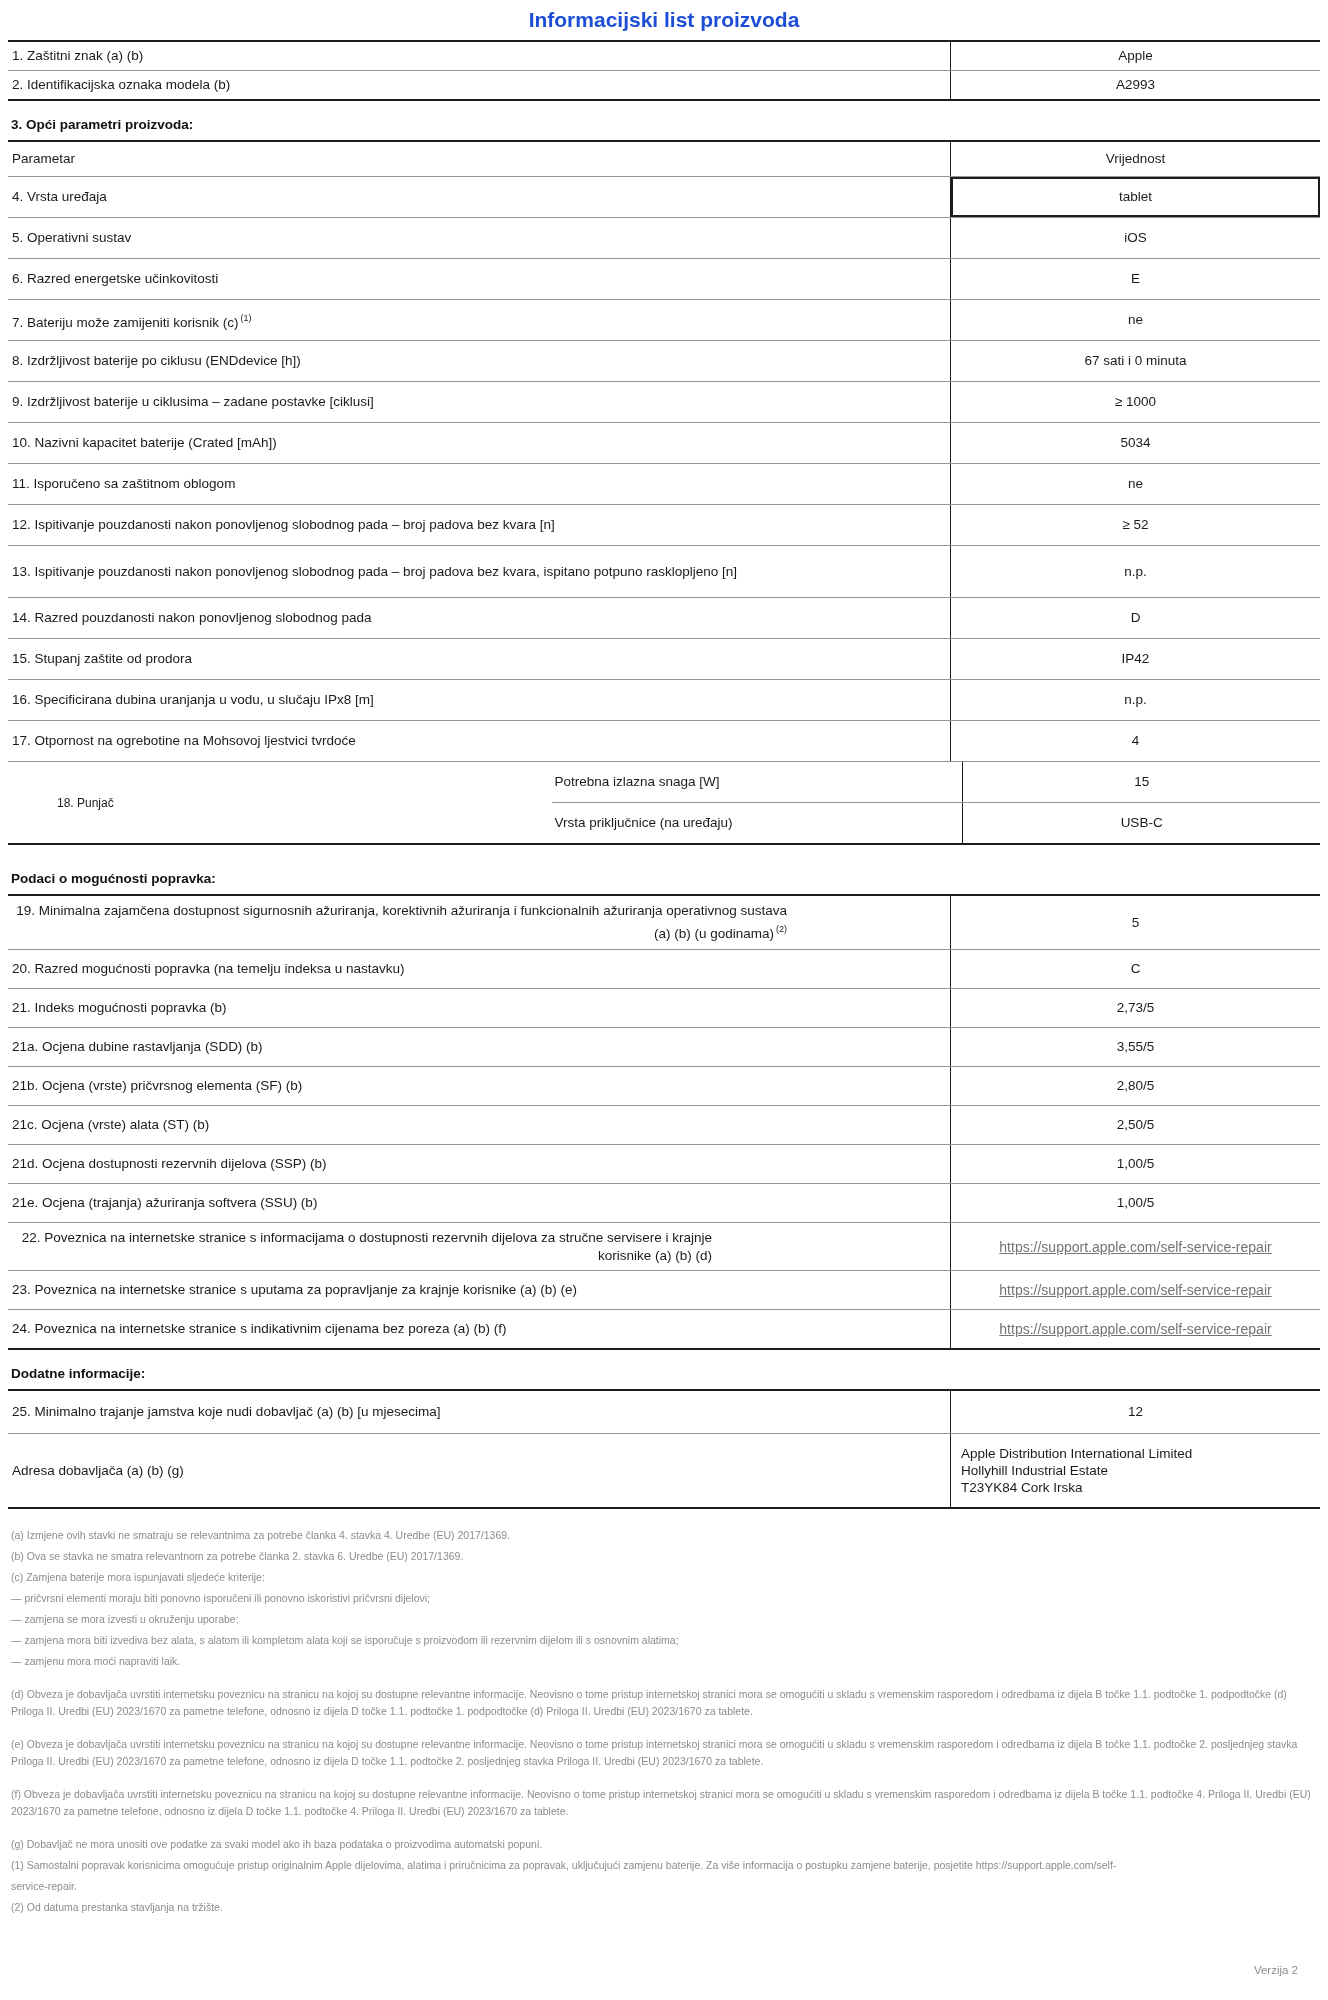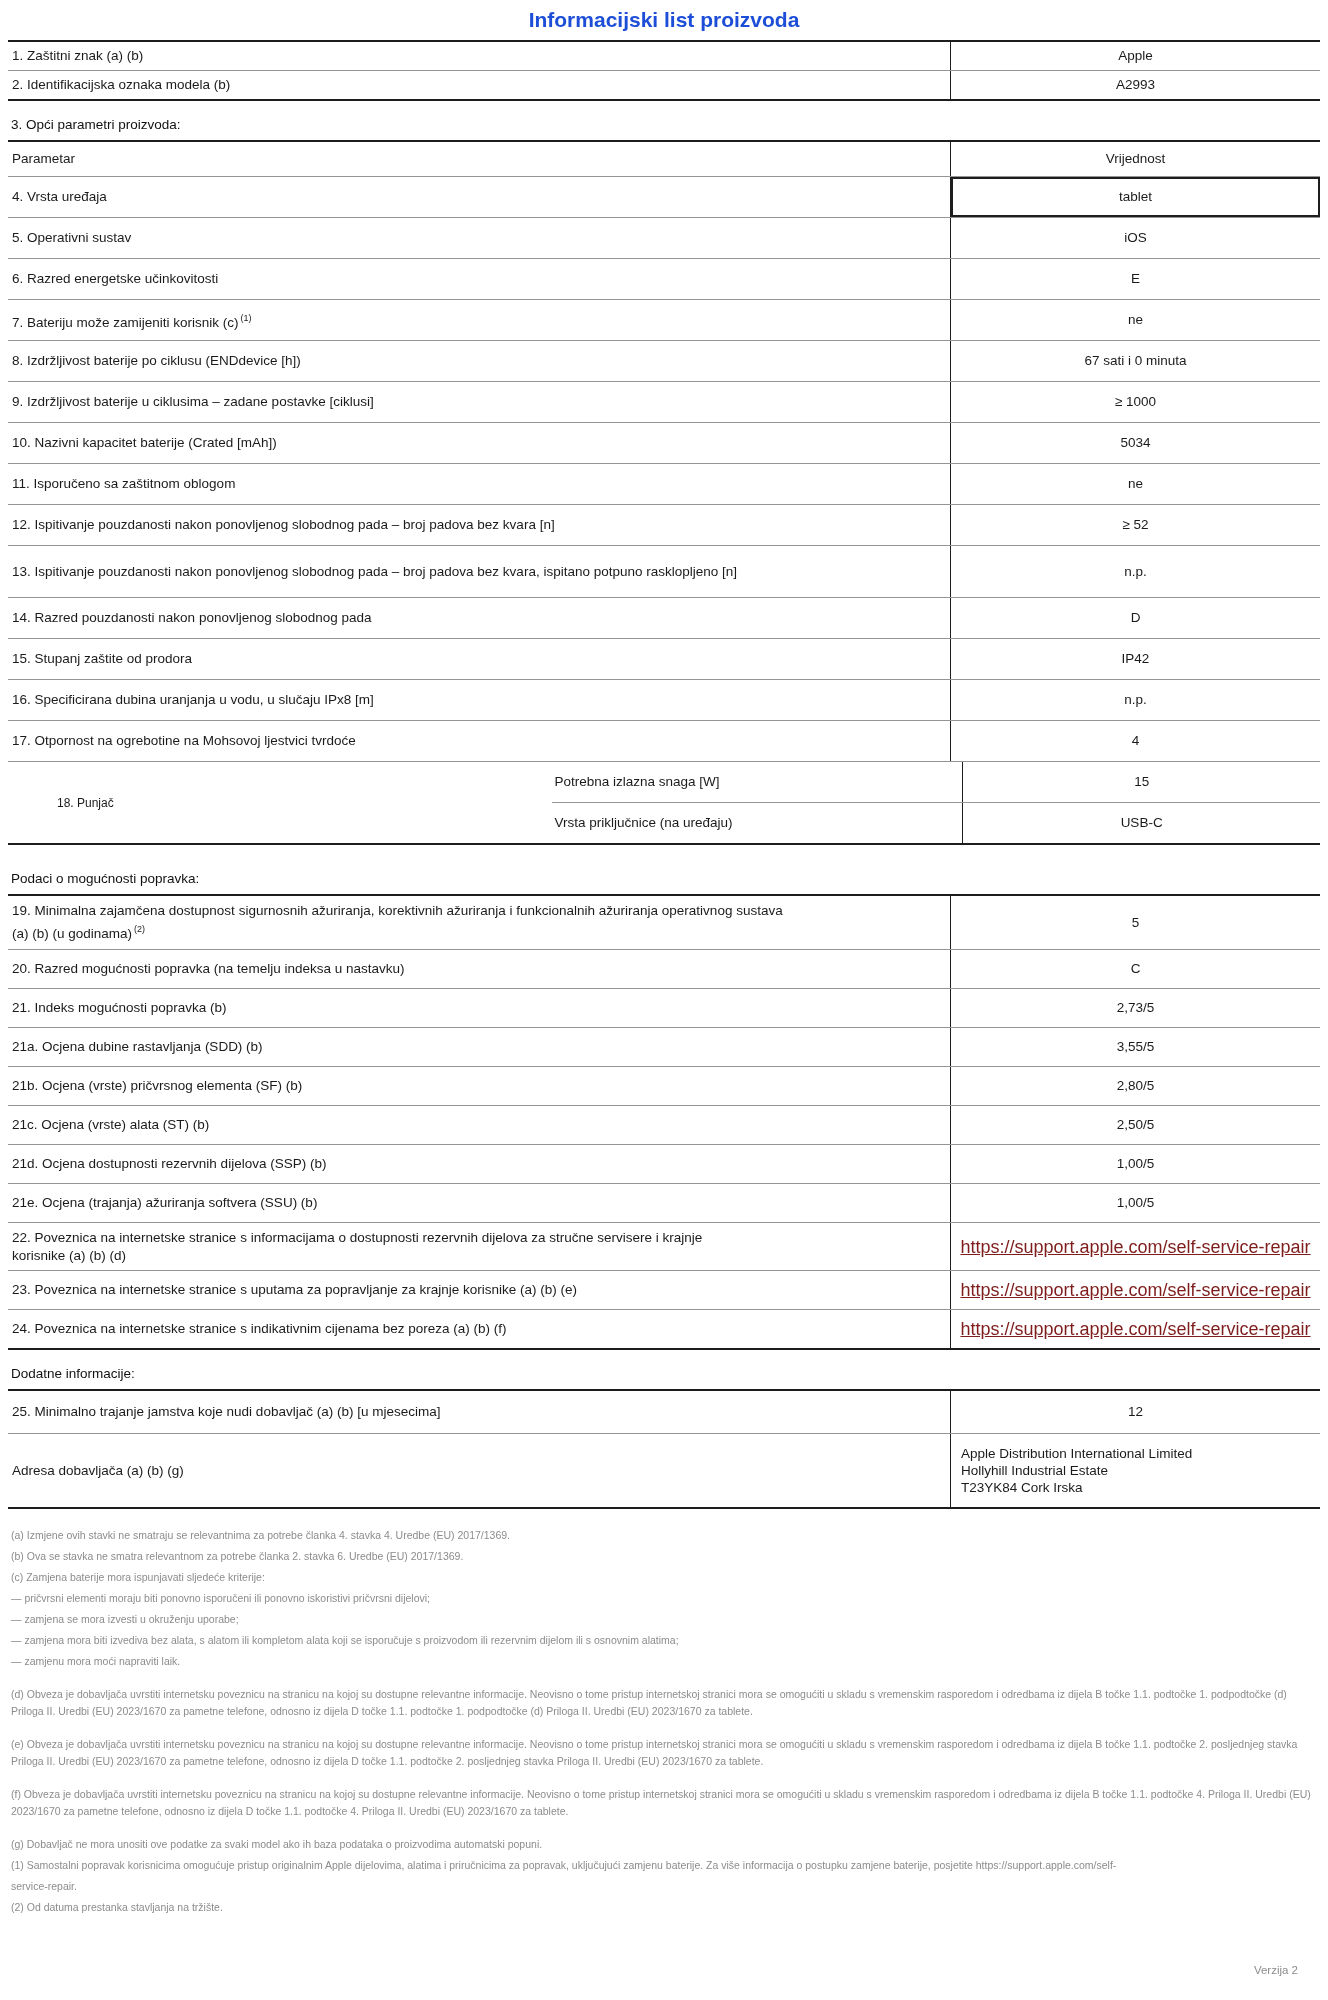--- a/index.html
+++ b/index.html
@@ -8,21 +8,21 @@
     width:1328px; height:2000px; background:#ffffff; overflow:hidden;
     font-family:"Liberation Sans", sans-serif; color:#1b1b1b; position:relative;
   }
   .page { padding:6px 8px 0 8px; }
   .title { text-align:center; font-size:21px; font-weight:bold; color:#1d4ed8; margin:2px 0 8px 0; }
 
   .tbl { border-top:2px solid #1d1d1d; border-bottom:2px solid #1d1d1d; }
   .row { display:flex; align-items:stretch; }
   .row + .row { border-top:1px solid #949494; }
   .cell { display:flex; align-items:center; padding:5px 6px; font-size:13.5px; line-height:18px; }
-  .lbl { width:71.8%; padding-left:4px; padding-right:14px; }
+  .lbl { width:71.8%; padding-left:4px; padding-right:14px;text-align:right; }
   .val { width:28.2%; border-left:1px solid #1d1d1d; justify-content:center; text-align:center; }
   .t { display:block; }
   sup { font-size:9px; margin-left:2px; }
 
   .tbl-a .row { min-height:26px; }
   .tbl-g .row { min-height:41px; }
   .tbl-g .row.hdr { min-height:34px; }
   .tbl-g .row.rowtall { min-height:52px; }
   .boxed { box-shadow: inset 0 0 0 2px #1d1d1d; }
 
@@ -35,25 +35,25 @@
   .sub-val { width:46.6%; }
 
   .tbl-r .row { min-height:39px; }
   .tbl-r .row.rowtall { min-height:53px; }
   .tbl-r .row.rowtall22 { min-height:48px; }
 
   .tbl-x .row25 { min-height:42px; }
   .tbl-x .rowaddr { min-height:74px; }
   .addr { flex-direction:column; align-items:flex-start; justify-content:center; text-align:left; padding-left:10px; line-height:17px; }
 
-  .sect { font-size:13.5px; font-weight:normal; color:#111; margin:16px 0 8px 3px; }
+  .sect { font-size:13.5px; font-weight:bold; color:#111; margin:16px 0 8px 3px; }
   .sect.mt26 { margin-top:26px; }
   .sect.mt28 { }
 
-  .lnk { color:#7f1d1d; text-decoration:underline; font-size:18px; }
+  .lnk { color:#737373; text-decoration:underline; font-size:14px; }
 
   .wrapA { max-width:820px; }
   .wrapB { max-width:775px; }
   .wrapC { max-width:700px; }
 
   .footnotes { margin:16px 0 0 3px; color:#8c8c8c; font-size:10.5px; }
   .fn { line-height:21px; margin:0; }
   .fn-para { line-height:17px; margin:14px 0 0 0; max-width:1306px; }
   .fn-para.g16 { margin-top:16px; }
   .fn-g { margin-top:14px; }

